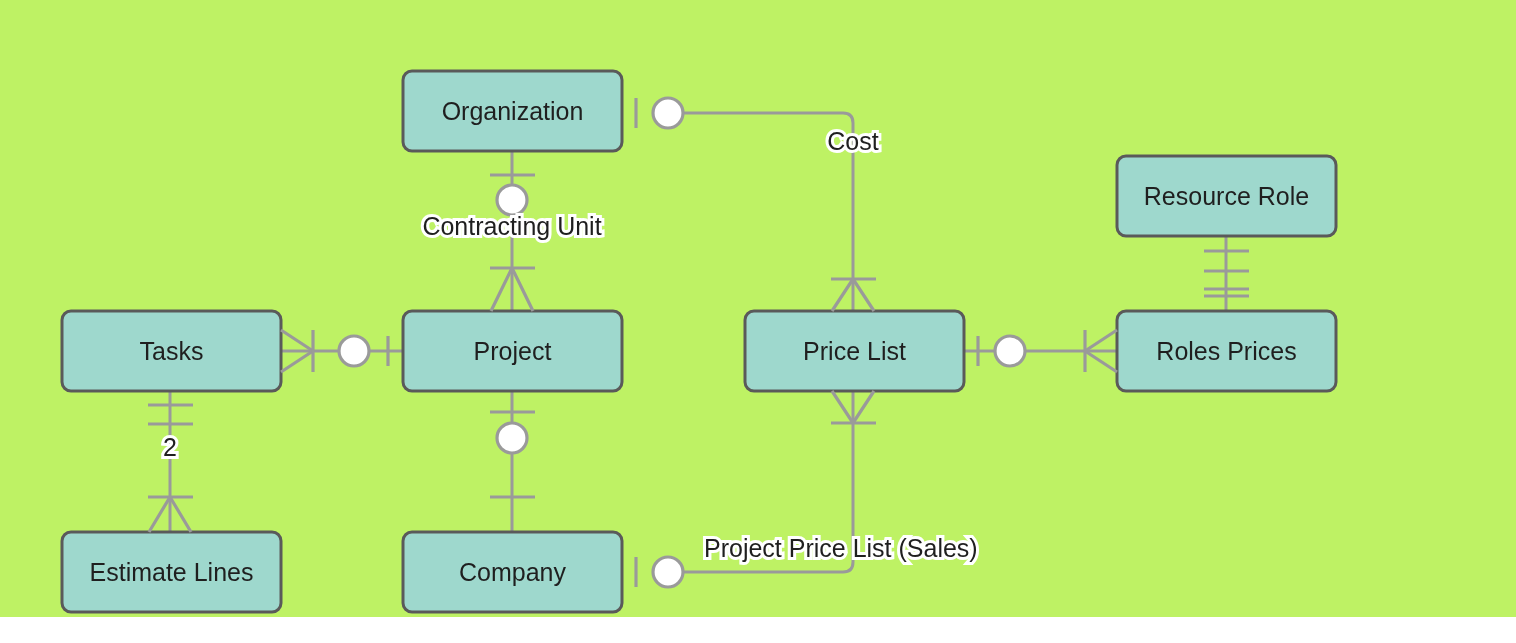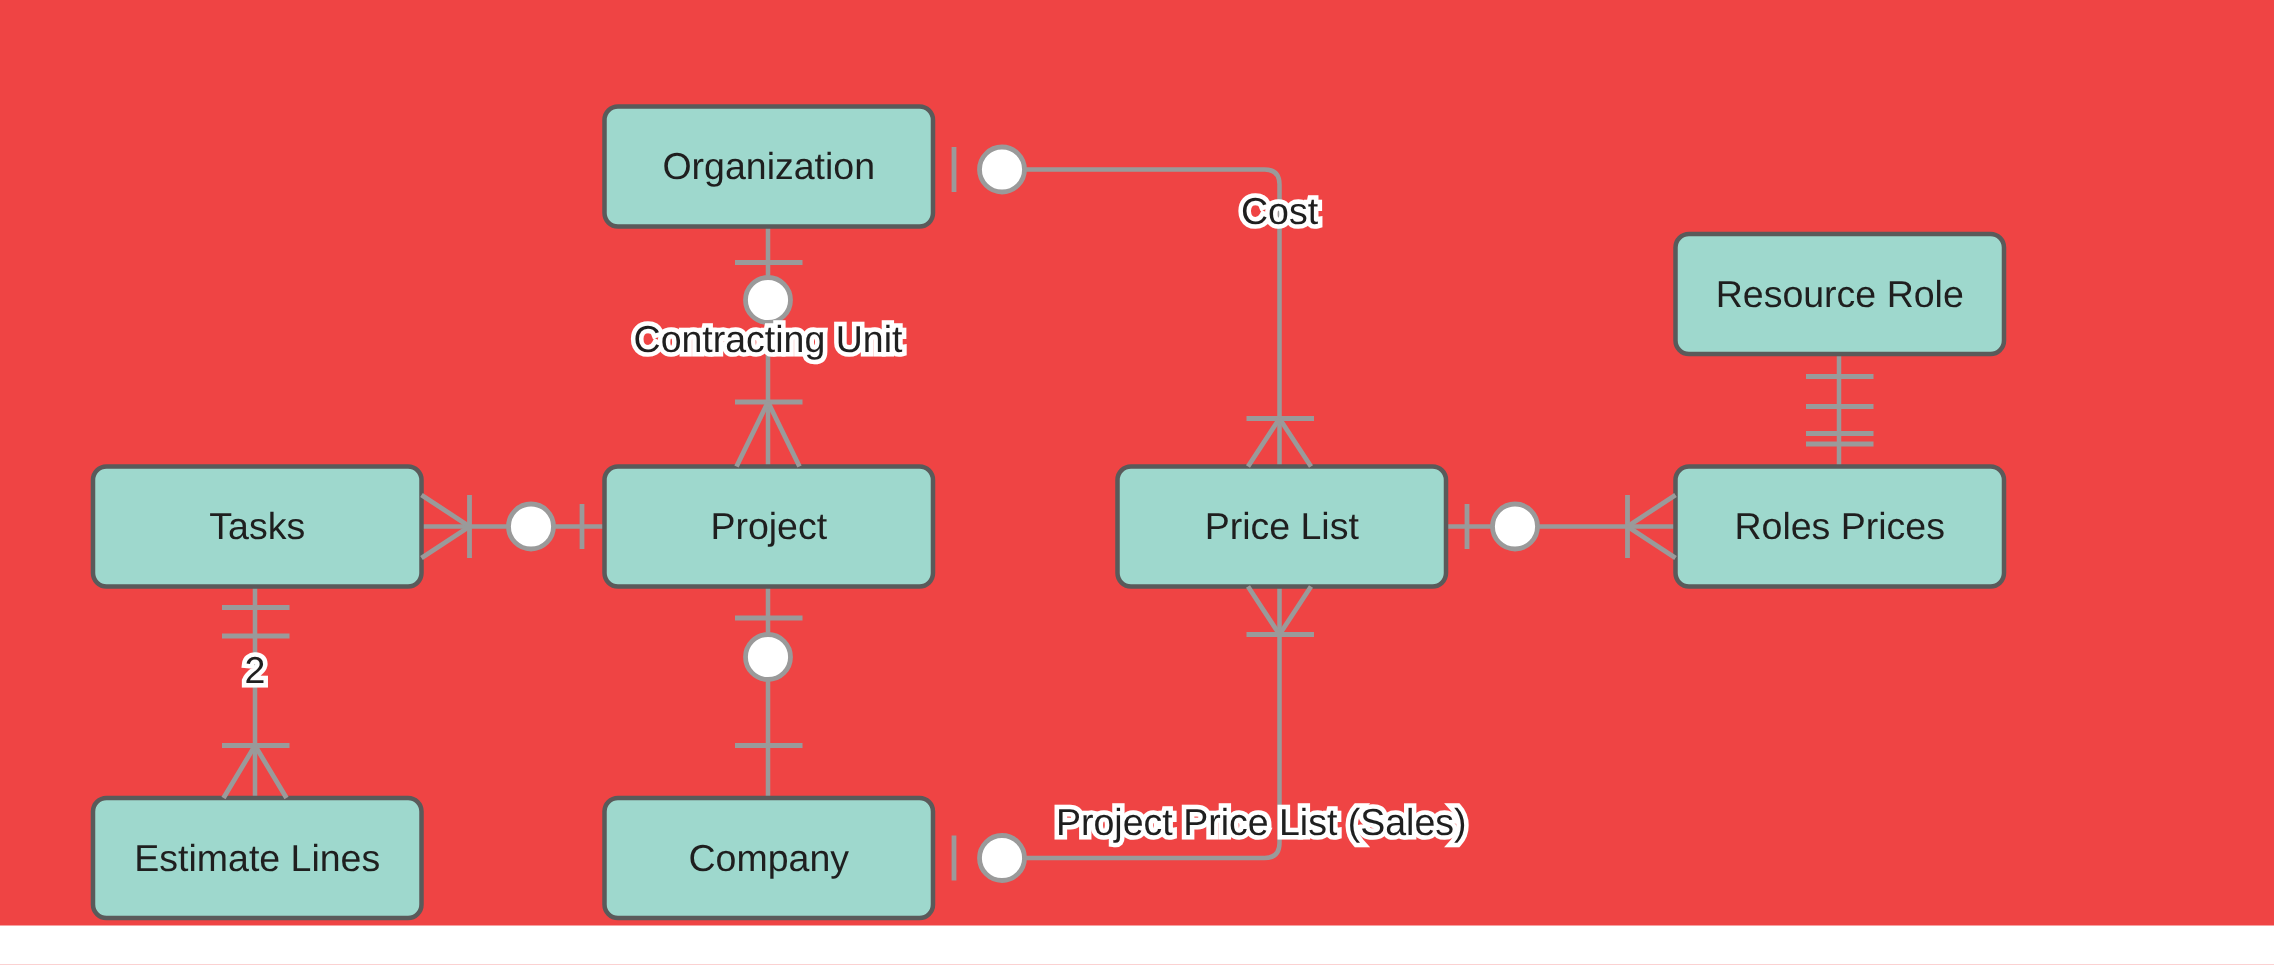--- a/index.html
+++ b/index.html
@@ -10,21 +10,21 @@
   body {
     width: 1516px;
     height: 643px;
     font-family: "Liberation Sans", sans-serif;
     overflow: hidden;
   }
   #diagram-root {
     position: relative;
     width: 1516px;
     height: 617px;
-    background: #ef4444;
+    background: #bef264;
   }
   #er-svg {
     position: absolute;
     left: 0;
     top: 0;
     width: 1516px;
     height: 643px;
     display: block;
   }
   .entity-rect {

